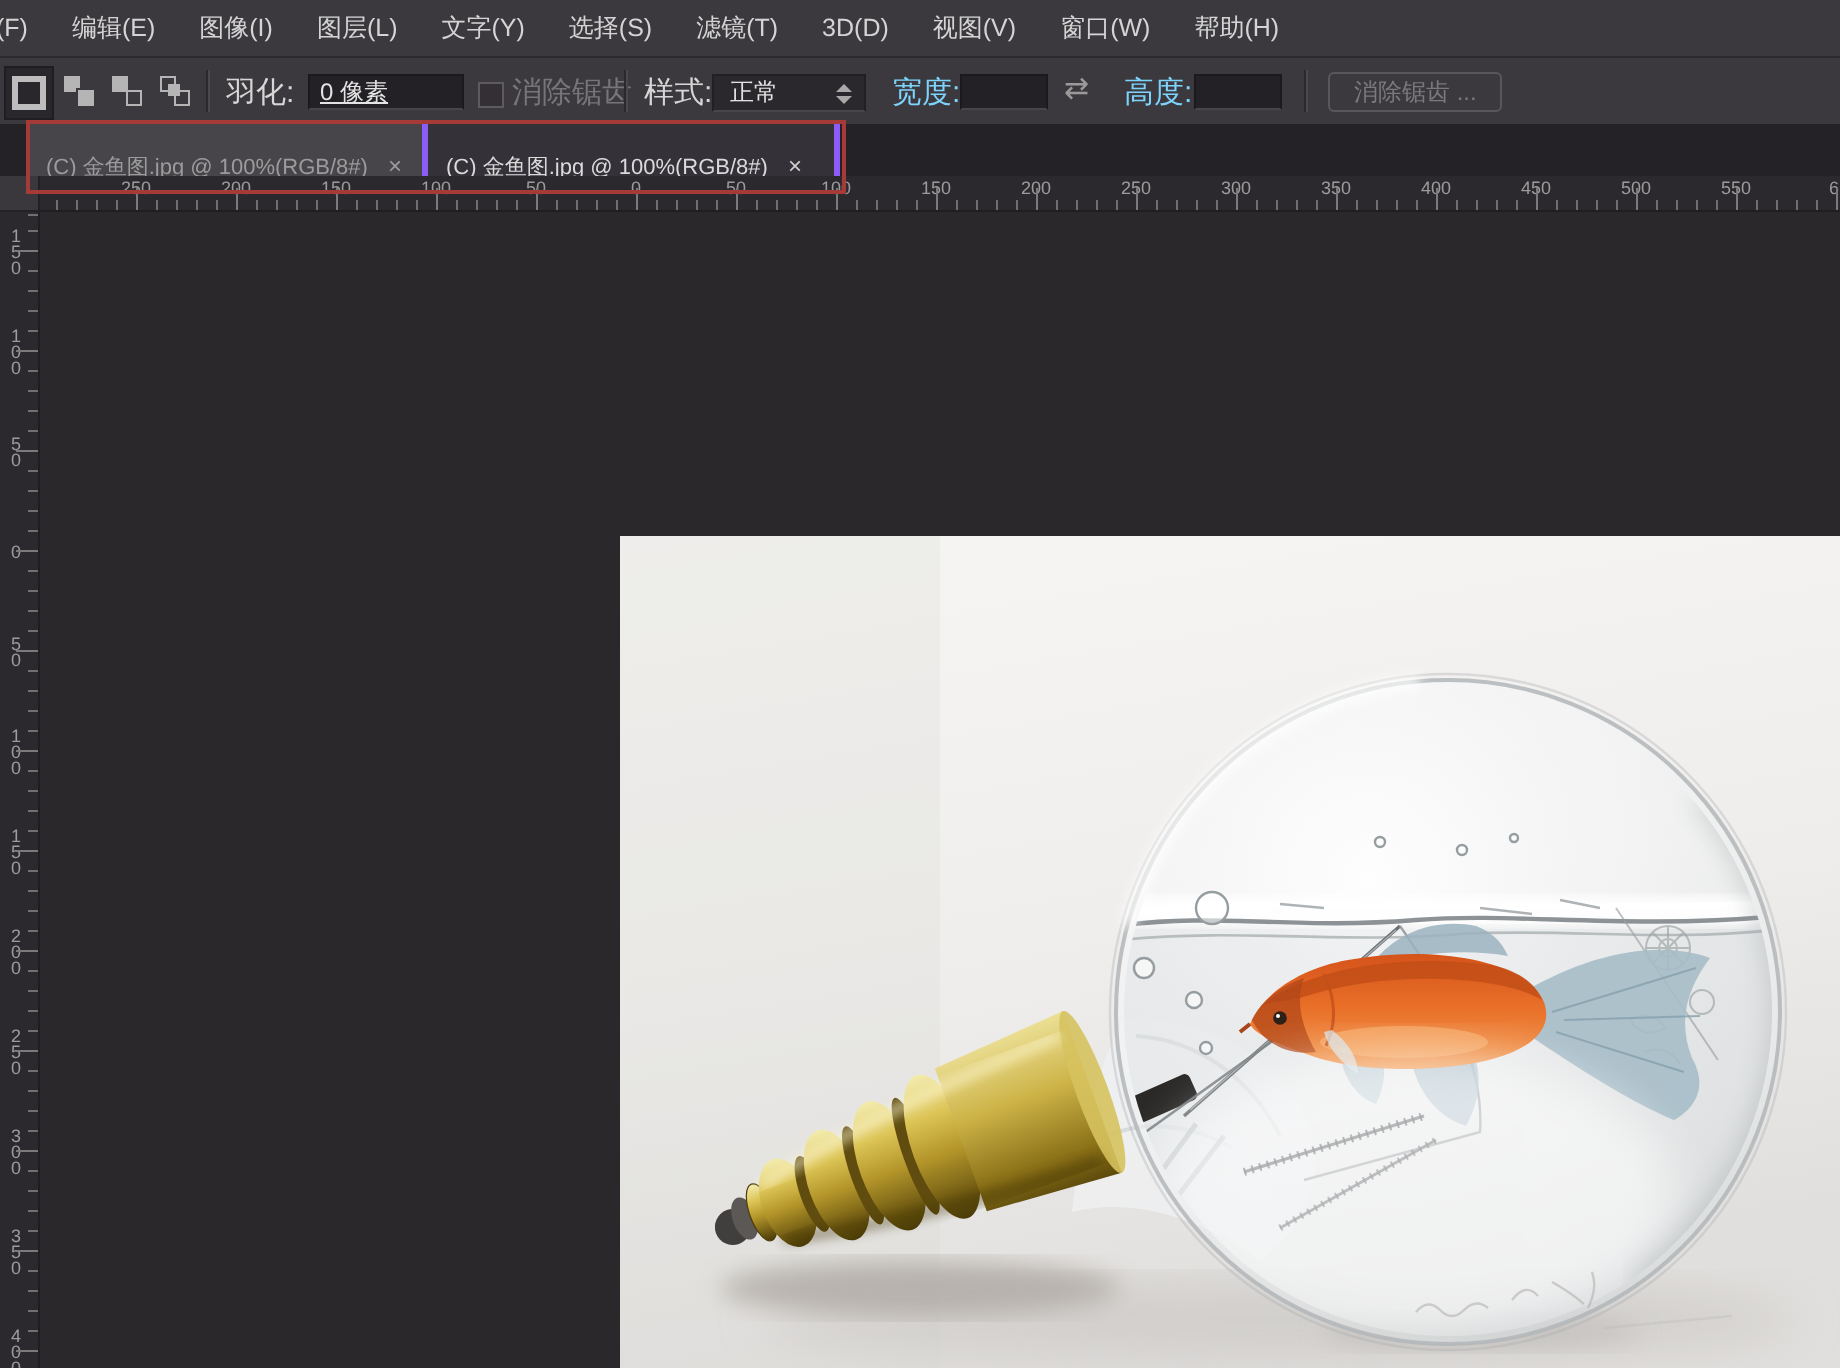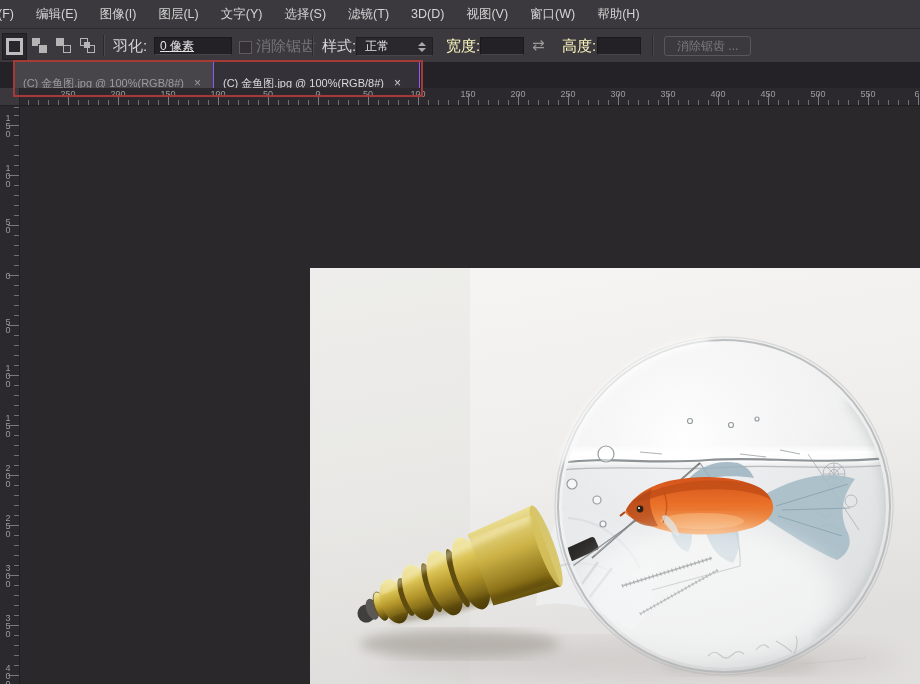--- a/index.html
+++ b/index.html
@@ -9,21 +9,21 @@
   
   .menubar{position:absolute;left:0;top:0;width:920px;height:28px;background:#3b393d;
            border-bottom:1px solid #2c2a2e;display:flex;align-items:center;}
   .mi{color:#d4d4d4;font-size:12.5px;padding:0 11px;white-space:nowrap;cursor:default;}
   .mi:first-child{padding-left:2px;margin-left:-4px;}
   
   .optionsbar{position:absolute;left:0;top:29px;width:920px;height:33px;background:#3b393d;
               border-bottom:1px solid #232126;}
   .optionsbar .lbl{position:absolute;top:8px;font-size:15px;color:#d6d6d6;white-space:nowrap;}
   .optionsbar .lbl.dim{color:#77757a;}
-  .optionsbar .lbl.mid{color:#fef9c3;}
+  .optionsbar .lbl.mid{color:#7dd3fc;}
   .toolbtn{position:absolute;left:2px;top:4px;width:23px;height:25px;background:#29272b;
            border:1px solid #1e1d20;display:flex;align-items:center;justify-content:center;}
   .icon-new{width:11px;height:11px;border:3px solid #bdbdbd;}
   .modebtn{position:absolute;top:6px;width:20px;height:20px;display:flex;align-items:center;justify-content:center;}
   .ovl{position:relative;width:15px;height:15px;}
   .ovl i{position:absolute;display:block;width:8px;height:8px;}
   .ovl .a{left:0;top:0;background:#b5b5b5;}
   .ovl .b{right:0;bottom:0;background:#b5b5b5;box-shadow:0 0 0 1px #3b393d;}
   .ovl .b.hollow{background:transparent;border:1.5px solid #b5b5b5;width:6px;height:6px;box-shadow:none;}
   .ovl .a.hollow{background:transparent;border:1.5px solid #b5b5b5;width:6px;height:6px;}
@@ -39,21 +39,21 @@
   .stepper{display:flex;flex-direction:column;gap:2px;margin-right:6px;}
   .stepper i{display:block;width:0;height:0;border-left:4px solid transparent;border-right:4px solid transparent;}
   .stepper .up{border-bottom:4px solid #a9a9a9;}
   .stepper .dn{border-top:4px solid #a9a9a9;}
   .swap{position:absolute;top:6px;color:#9a9a9a;font-size:15px;line-height:20px;}
   .btn{position:absolute;top:7px;height:20px;border:1px solid #59575c;border-radius:3px;
        color:#7b797e;font-size:12px;display:flex;align-items:center;justify-content:center;
        padding:0 12px;box-sizing:border-box;}
   
   .tabbar{position:absolute;left:0;top:62px;width:920px;height:26px;background:#242227;}
-  .tab{position:absolute;top:0;height:42px;display:flex;align-items:center;border-right:1px solid #8b5cf6;box-sizing:border-box;}
+  .tab{position:absolute;top:0;height:42px;display:flex;align-items:center;border-right:3px solid #8b5cf6;box-sizing:border-box;}
   .tab .tab-title{font-size:11px;white-space:nowrap;padding-left:9px;overflow:hidden;}
   .tab .tab-close{margin-left:10px;margin-right:9px;font-size:12px;line-height:12px;cursor:pointer;}
   .tab.t1{left:14px;width:200px;background:#47454a;}
   .tab.t1 .tab-title,.tab.t1 .tab-close{color:#9b9b9b;}
   .tab.t2{left:214px;width:206px;background:#343138;}
   .tab.t2 .tab-title{color:#dadada;}
   .tab.t2 .tab-close{color:#cfcfcf;}
   
   .corner{position:absolute;left:0;top:88px;width:20px;height:18px;background:#3a383c;
           border-right:1px solid #232126;border-bottom:1px solid #232126;box-sizing:border-box;}

